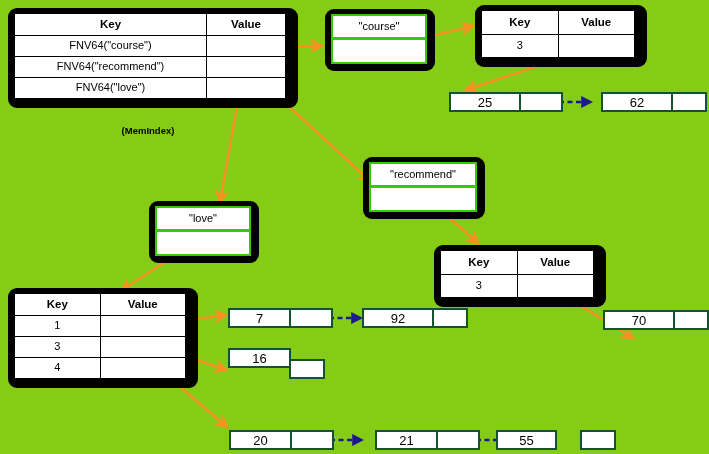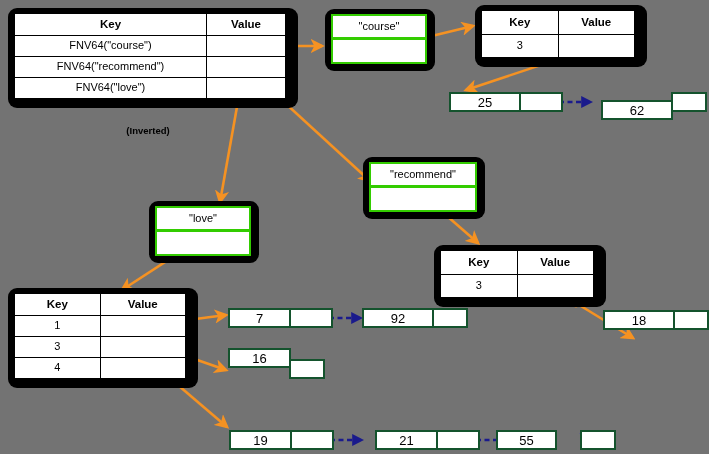--- a/index.html
+++ b/index.html
@@ -7,21 +7,21 @@
     padding: 0;
     background: #ffffff;
   }
   body {
     font-family: "Liberation Sans", sans-serif;
   }
   #canvas {
     position: relative;
     width: 709px;
     height: 454px;
-    background: #737373;
+    background: #84cc16;
     overflow: hidden;
   }
   
   #arrows {
     position: absolute;
     left: 0;
     top: 0;
     width: 709px;
     height: 454px;
     pointer-events: none;
@@ -225,21 +225,21 @@
         <tr>
           <td>FNV64("love")</td>
           <td class="val"></td>
         </tr>
       </tbody>
         </table>
     </div>
   </div>
 
   <div class="caption" style="left:8px; top:113px; width:280px;">
-    <div>(Inverted)</div>
+    <div>(MemIndex)</div>
   </div>
 
   <div class="rbox" style="left:325px; top:9px; width:110px; height:62px;">
     <div class="gnode-inner" style="left:6px; top:5px; width:96px; height:50px;">
       <div class="gnode-row" style="height:21px;">"course"</div>
       <div class="gnode-gap"></div>
       <div class="gnode-row" style="height:22px;"></div>
     </div>
   </div>
 
@@ -257,21 +257,21 @@
         </tr>
       </tbody>
         </table>
     </div>
   </div>
 
   <div class="llcell" style="left:449px; top:92px; width:72px; height:20px;">
     <span>25</span>
   </div>
   <div class="llcell" style="left:519px; top:92px; width:44px; height:20px;"></div>
-  <div class="llcell" style="left:601px; top:92px; width:72px; height:20px;margin-top:8px;">
+  <div class="llcell" style="left:601px; top:92px; width:72px; height:20px;">
     <span>62</span>
   </div>
   <div class="llcell" style="left:671px; top:92px; width:36px; height:20px;"></div>
 
   <div class="rbox" style="left:363px; top:157px; width:122px; height:62px;">
     <div class="gnode-inner" style="left:6px; top:5px; width:108px; height:50px;">
       <div class="gnode-row" style="height:21px;">"recommend"</div>
       <div class="gnode-gap"></div>
       <div class="gnode-row" style="height:22px;"></div>
     </div>
@@ -288,21 +288,21 @@
         <tr>
           <td>3</td>
           <td class="val"></td>
         </tr>
       </tbody>
         </table>
     </div>
   </div>
 
   <div class="llcell" style="left:603px; top:310px; width:72px; height:20px;">
-    <span>18</span>
+    <span>70</span>
   </div>
   <div class="llcell" style="left:673px; top:310px; width:36px; height:20px;"></div>
 
   <div class="rbox" style="left:149px; top:201px; width:110px; height:62px;">
     <div class="gnode-inner" style="left:6px; top:5px; width:96px; height:50px;">
       <div class="gnode-row" style="height:21px;">"love"</div>
       <div class="gnode-gap"></div>
       <div class="gnode-row" style="height:22px;"></div>
     </div>
   </div>
@@ -340,21 +340,21 @@
     <span>92</span>
   </div>
   <div class="llcell" style="left:432px; top:308px; width:36px; height:20px;"></div>
 
   <div class="llcell" style="left:228px; top:348px; width:63px; height:20px;">
     <span>16</span>
   </div>
   <div class="llcell" style="left:289px; top:359px; width:36px; height:20px;"></div>
 
   <div class="llcell" style="left:229px; top:430px; width:63px; height:20px;">
-    <span>19</span>
+    <span>20</span>
   </div>
   <div class="llcell" style="left:290px; top:430px; width:44px; height:20px;"></div>
   <div class="llcell" style="left:375px; top:430px; width:63px; height:20px;align-items:center;">
     <span>21</span>
   </div>
   <div class="llcell" style="left:436px; top:430px; width:44px; height:20px;"></div>
   <div class="llcell" style="left:496px; top:430px; width:61px; height:20px;">
     <span>55</span>
   </div>
   <div class="llcell" style="left:580px; top:430px; width:36px; height:20px;"></div>

